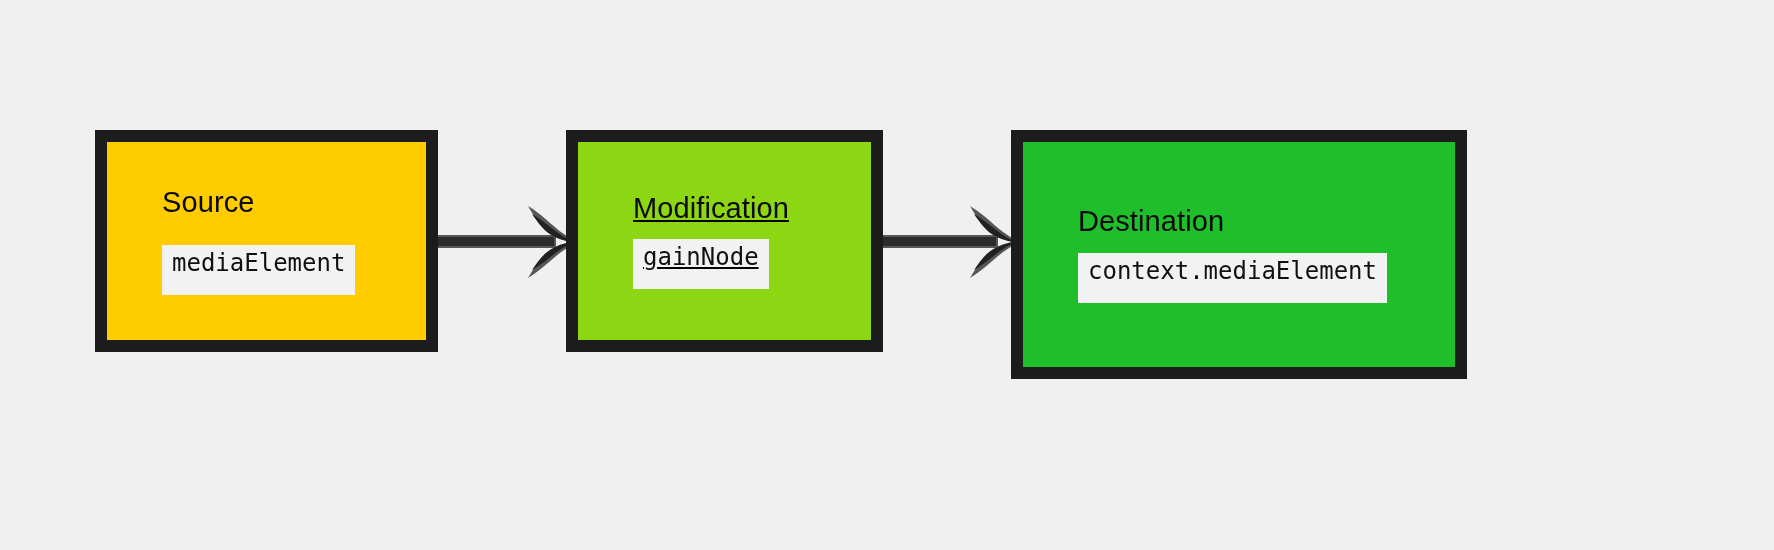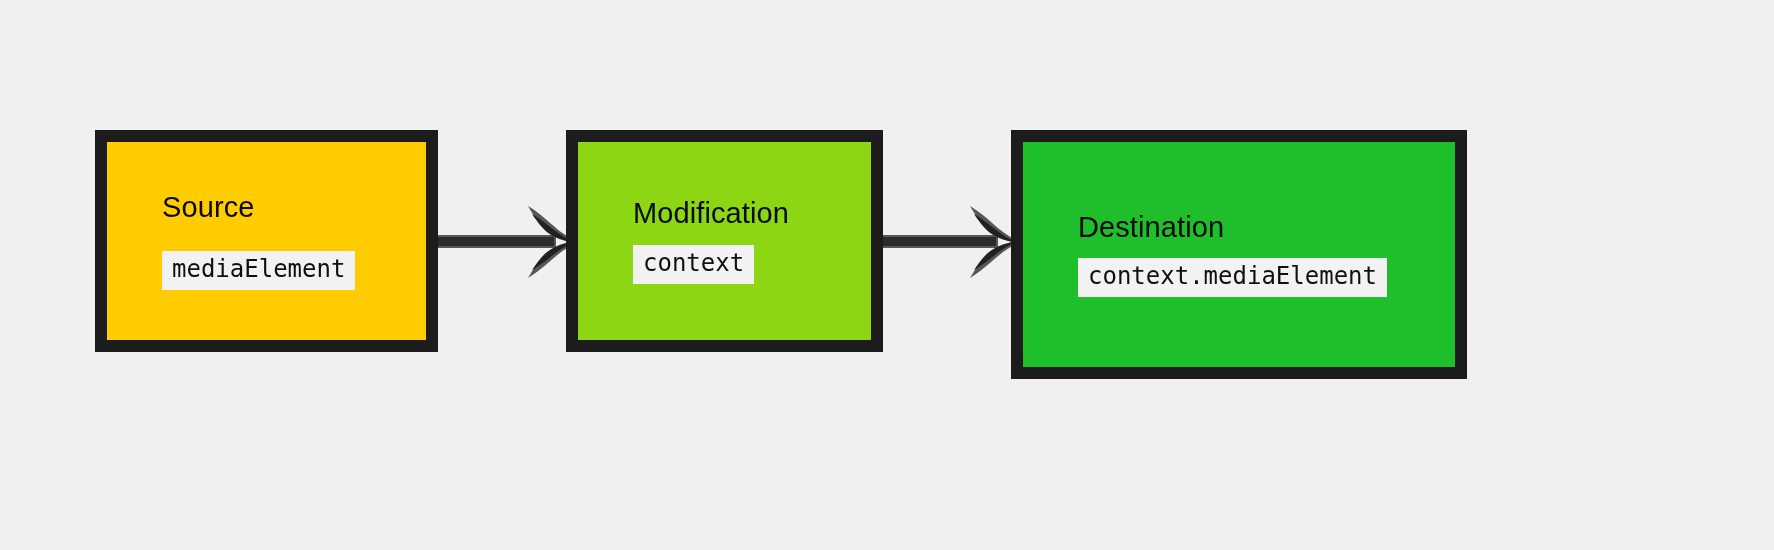--- a/index.html
+++ b/index.html
@@ -44,27 +44,27 @@
     white-space: nowrap;
   }
 
   .node-code {
     margin-top: 16px;
     background: #F2F2F2;
     color: #101010;
     font-family: "DejaVu Sans Mono", monospace;
     font-size: 24px;
     line-height: 1.32;
-    padding: 3px 10px 4px 10px;
+    padding: 3px 10px 15px 10px;
     white-space: nowrap;
   }
 
   
   #node-source      { left: 95px;   top: 130px; width: 343px; height: 222px; gap: 12px; }
-  #node-modification{ left: 566px;  top: 130px; width: 317px; height: 222px; }
+  #node-modification{ left: 566px;  top: 130px; width: 317px; height: 222px; text-decoration: underline; }
   #node-destination { left: 1011px; top: 130px; width: 456px; height: 249px; }
 
   
   .connector {
     position: absolute;
     top: 0;
     left: 0;
     width: 1774px;
     height: 550px;
     z-index: 2;
@@ -100,21 +100,21 @@
     </g>
   </svg>
 
   <div class="node" id="node-source" style="background:#FFCC00;">
     <div class="node-title">Source</div>
     <div class="node-code">mediaElement</div>
   </div>
 
   <div class="node" id="node-modification" style="background:#8CD613;">
     <div class="node-title">Modification</div>
-    <div class="node-code">context</div>
+    <div class="node-code">gainNode</div>
   </div>
 
   <div class="node" id="node-destination" style="background:#1FBF2C;">
     <div class="node-title">Destination</div>
     <div class="node-code">context.mediaElement</div>
   </div>
 
 </div>
 
 </body></html>

